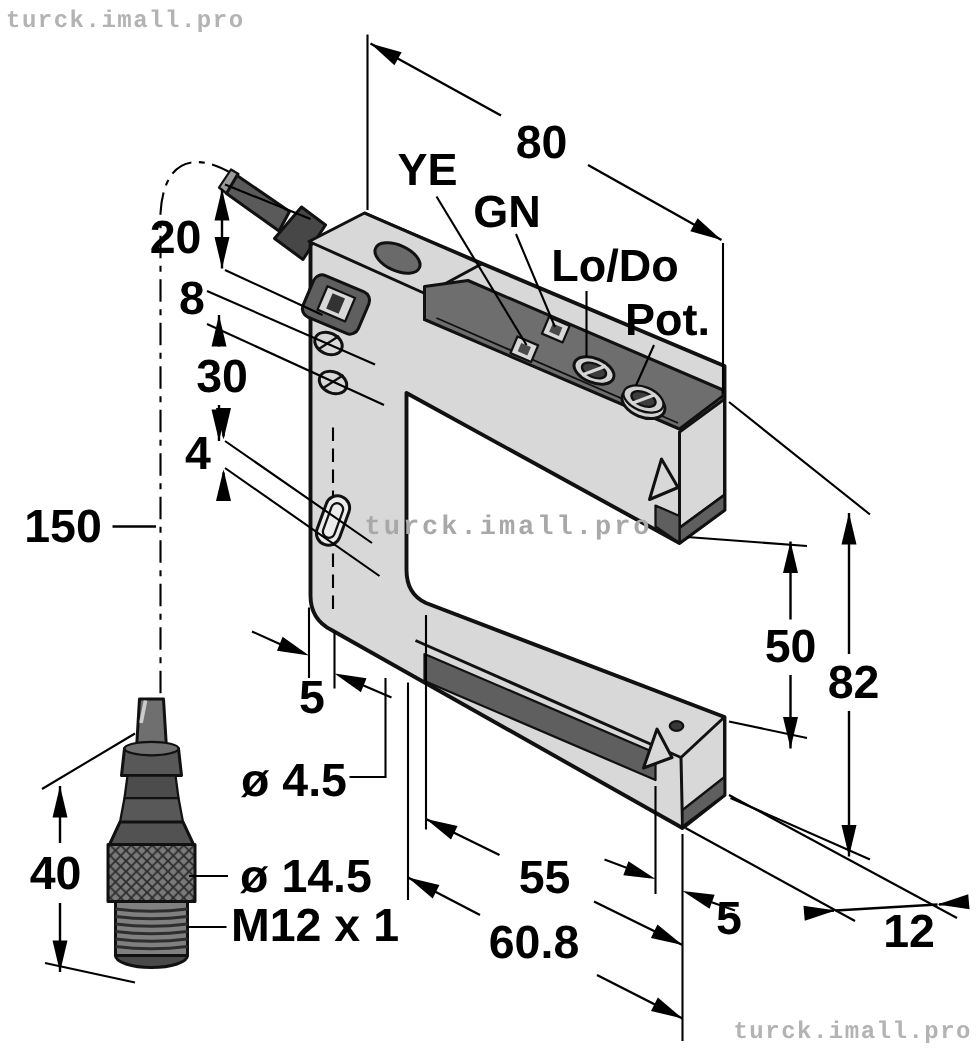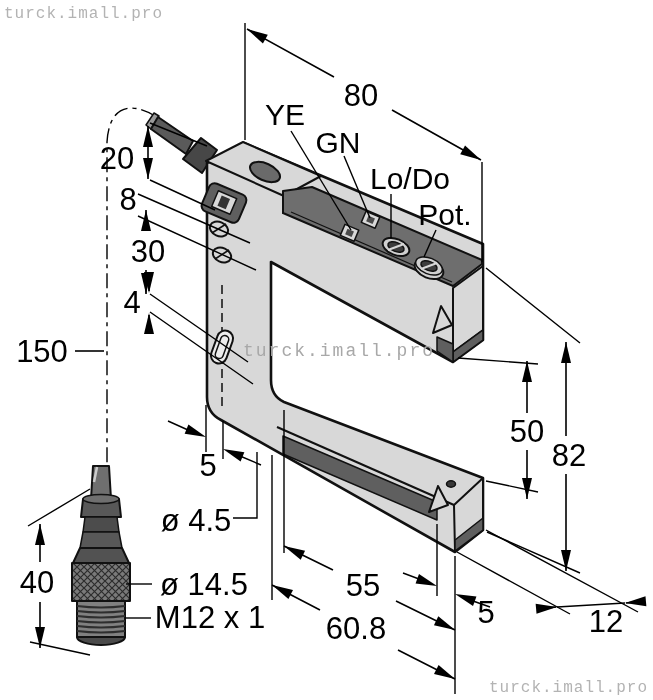--- a/index.html
+++ b/index.html
@@ -1,17 +1,17 @@
 <!DOCTYPE html>
 <html><head>
 <meta charset="utf-8">
 <style>
   html,body{margin:0;padding:0;background:#fff;}
   .stage{position:relative;width:653px;height:700px;background:#ffffff;overflow:hidden;
-         font-family:"Liberation Sans",sans-serif;}
+         font-family:"Liberation Sans",sans-serif;font-weight:bold;}
   svg{display:block}
   text{user-select:none}
   .dim{font-family:"Liberation Sans",sans-serif;font-size:31px;fill:#000;}
   .dim-s{font-family:"Liberation Sans",sans-serif;font-size:30px;fill:#000;}
   .wm{font-family:"Liberation Mono","DejaVu Sans Mono",monospace;fill:#b3b3b3;font-size:16px;letter-spacing:1px;}
   .wm-c{font-family:"Liberation Mono","DejaVu Sans Mono",monospace;fill:#a8a8a8;font-size:18px;letter-spacing:2px;}
   .ln{stroke:#000;stroke-width:1.6;fill:none;}
   .thin{stroke:#000;stroke-width:1.4;fill:none;}
   .outl{stroke:#111;stroke-width:2.6;stroke-linejoin:round;}
   .outm{stroke:#111;stroke-width:2;stroke-linejoin:round;}

